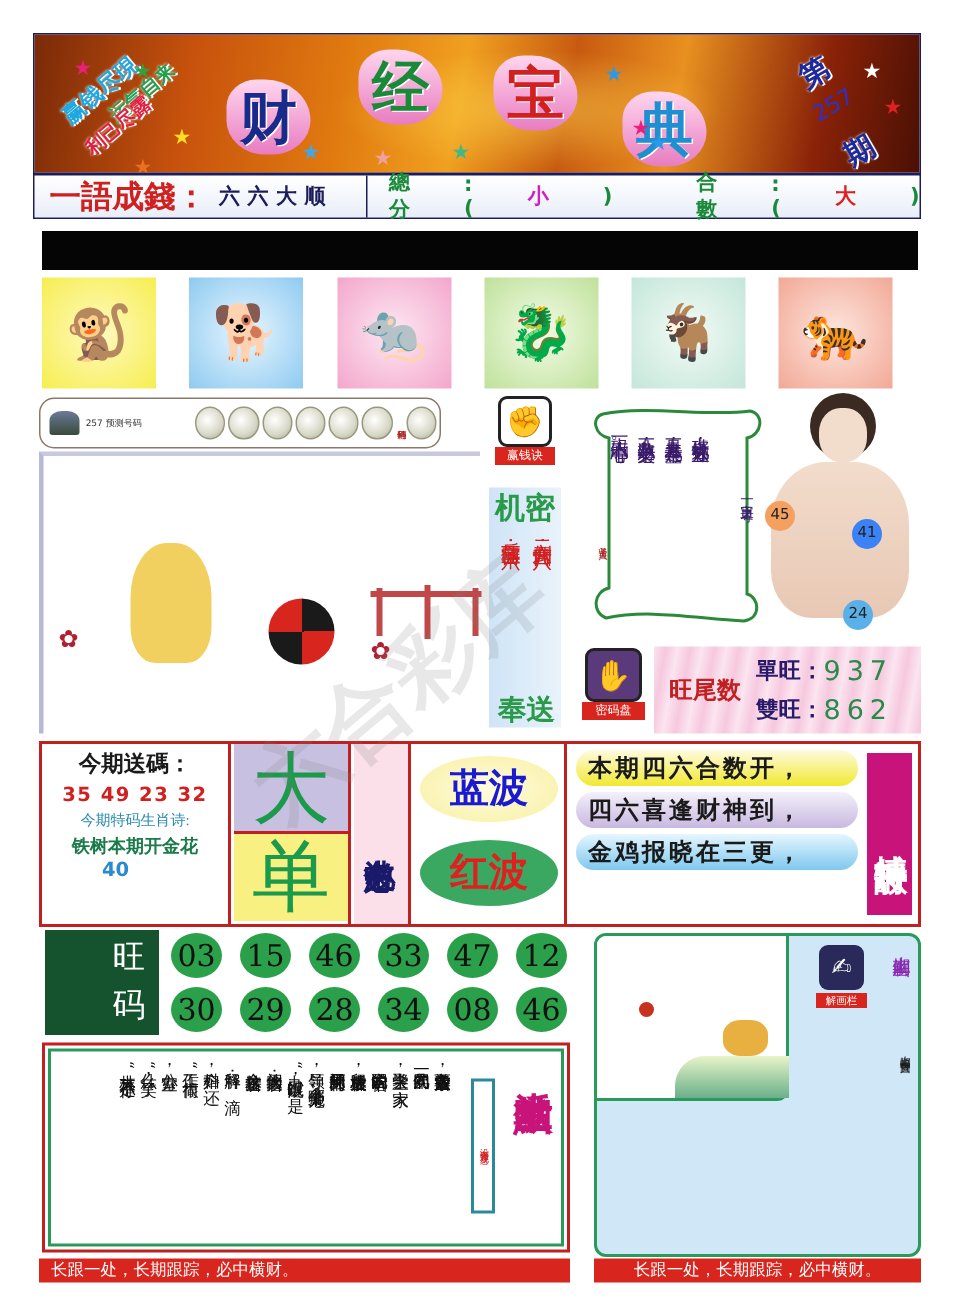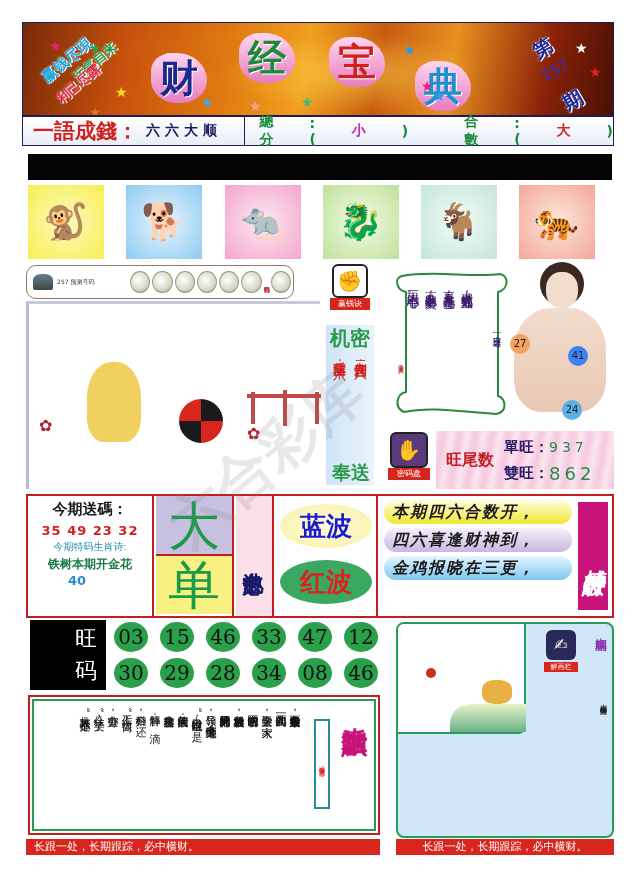--- a/index.html
+++ b/index.html
@@ -47,26 +47,26 @@
 
   
   #tail { left: 436px; top: 431px; width: 178px; height: 58px; background: repeating-linear-gradient(100deg,#fbe3ef 0,#f6c8de 8px,#fbe6f1 16px); display:flex; align-items:center; }
 
   
   #sec3 { left: 26px; top: 494px; width: 588px; height: 124px; border: 2px solid #c02020; background: #fff; }
   #gift { position:absolute; left: 0; top: 0; width: 126px; height: 120px; border-right: 2px solid #c02020; text-align:center; }
   #big-single { position:absolute; left: 128px; top: 0; width: 78px; height: 120px; border-right: 2px solid #c02020; }
   #must-wave { position:absolute; left: 208px; top: 0; width: 38px; height: 120px; background: #fbe0ea; border-right: 2px solid #c02020; writing-mode: vertical-rl; font-size: 21px; font-weight: bold; color:#1a1a6a; text-align:center; line-height: 38px; }
   .oval { position:absolute; width: 92px; height: 44px; border-radius: 50%; text-align:center; font-size: 26px; line-height: 44px; font-weight: bold; }
-  #poem-lines { position:absolute; left: 348px; top: 0; width: 240px; height: 120px; border-left: 2px solid #c02020; font-style: italic; }
+  #poem-lines { position:absolute; left: 348px; top: 0; width: 240px; height: 120px; border-left: 2px solid #c02020; }
   .pill { position:absolute; left: 6px; width: 188px; height: 24px; border-radius: 12px; font-size: 16px; line-height: 24px; padding-left: 8px; font-weight: bold; color: #1a1a1a; letter-spacing: 2px; }
   #poem-tag { position:absolute; right: 8px; top: 6px; width: 30px; height: 108px; background:#c8147a; color:#fff; font-size: 22px; font-weight: bold; writing-mode: vertical-rl; text-align:center; line-height:30px; letter-spacing: 2px; }
 
   
-  #hot-label { left: 30px; top: 620px; width: 76px; height: 70px; background: #000000; color: #fff; font-size: 22px; text-align:center; line-height: 32px; padding-top: 3px; padding-left: 36px; }
+  #hot-label { left: 30px; top: 620px; width: 76px; height: 70px; background: #14532d; color: #fff; font-size: 22px; text-align:center; line-height: 32px; padding-top: 3px; padding-left: 36px; }
   .gball { position:absolute; width: 34px; height: 30px; border-radius: 50%; background: #2aa04a; color:#111; font-size: 20px; text-align:center; line-height: 30px; font-family: "DejaVu Serif", serif; }
 
   
   #last-pic { left: 396px; top: 622px; width: 218px; height: 216px; border: 2px solid #2a9a5a; border-radius: 8px; background: #cfe7f7; overflow:hidden; }
   #last-pic .inner { position:absolute; left: 0; top: 0; width: 128px; height: 110px; background:#fff; border-right: 2px solid #2a9a5a; border-bottom: 2px solid #2a9a5a; border-radius: 0 0 8px 0; }
 
   
   #humor { left: 28px; top: 695px; width: 352px; height: 140px; border: 2px solid #c02020; outline: 2px solid #2a9a5a; outline-offset: -6px; background: #fff; }
   .hcol { position:absolute; top: 10px; writing-mode: vertical-rl; font-size: 11px; line-height: 13px; font-family: "DejaVu Serif", serif; color:#111; height: 115px; }
 
@@ -194,36 +194,36 @@
     <div class="vcol">大码一七心中寻。</div>
   </div>
   <div class="vcol abs" style="left:100px; top:60px; font-size:9px; line-height:10px;">一字之日寻</div>
   <div class="vcol abs" style="left:6px; top:92px; font-size:6px; line-height:7px; color:#b02020;">圣贤道人</div>
 </div>
 
 <div id="model" class="abs">
   <div class="abs" style="left:40px; top:4px; width:44px; height:44px; border-radius:50%; background:#3a2a22;"></div>
   <div class="abs" style="left:46px; top:14px; width:32px; height:36px; border-radius:45%; background:#f2dccc;"></div>
   <div class="abs" style="left:14px; top:50px; width:92px; height:104px; border-radius:40% 40% 30% 30%; background:linear-gradient(#f2dccc,#e8c8b4);"></div>
-  <div class="numball" style="left:10px; top:76px; background:#f4a060;">27</div>
+  <div class="numball" style="left:10px; top:76px; background:#f4a060;">45</div>
   <div class="numball" style="left:68px; top:88px; background:#3b82f6;">41</div>
   <div class="numball" style="left:62px; top:142px; background:#5ab0e8;">24</div>
 </div>
 
 <div class="abs" style="left:388px; top:432px; width:42px; height:52px;">
   <div style="width:38px; height:36px; margin-left:2px; background:#5a3a7a; border:2px solid #222; border-radius:6px; text-align:center; font-size:20px; line-height:32px; color:#fff;">✋</div>
   <div style="background:#d8261e; color:#fff; font-size:8px; text-align:center; line-height:12px;">密码盘</div>
 </div>
 
 <div id="tail" class="abs">
   <div style="width:68px; text-align:center; color:#c02020; font-size:16px; font-weight:bold; font-family:'DejaVu Serif',serif;">旺尾数</div>
   <div style="flex:1;">
     <div style="display:flex; align-items:center; height:26px;">
         <span style="color:#2a1a6a; font-size:15px; font-weight:bold; font-family:'DejaVu Serif',serif;">單旺：</span>
-        <span style="color:#2a8a4a; font-size:14px; letter-spacing:4px;">937</span>
+        <span style="color:#2a8a4a; font-size:18px; letter-spacing:4px;">937</span>
       </div>
     <div style="display:flex; align-items:center; height:26px;">
         <span style="color:#2a1a6a; font-size:15px; font-weight:bold; font-family:'DejaVu Serif',serif;">雙旺：</span>
         <span style="color:#2a8a4a; font-size:18px; letter-spacing:4px;">862</span>
       </div>
   </div>
 </div>
 
 <div id="sec3" class="abs">
   <div id="gift">

